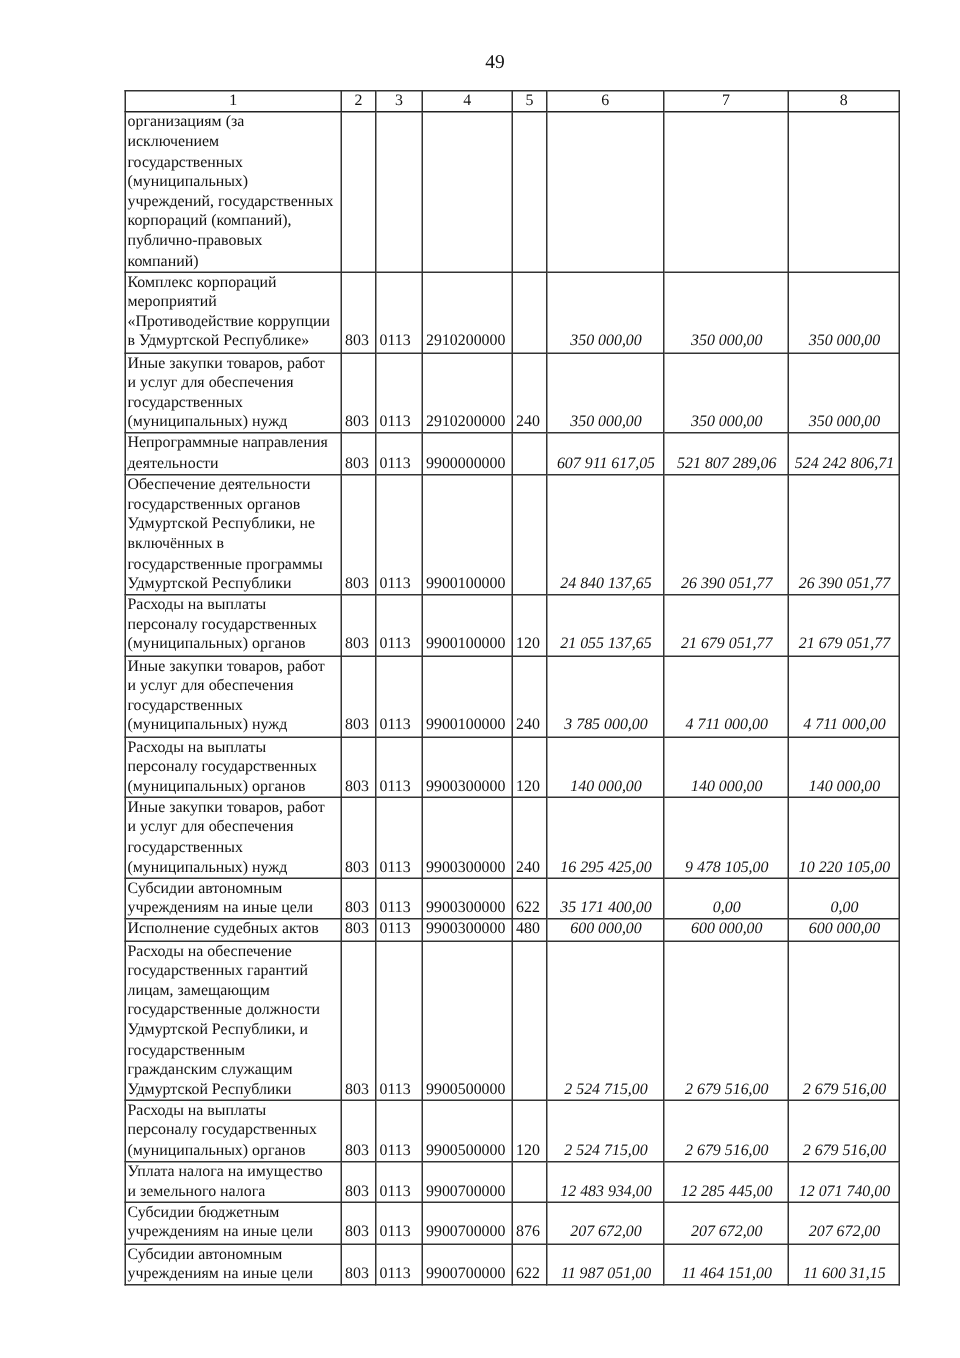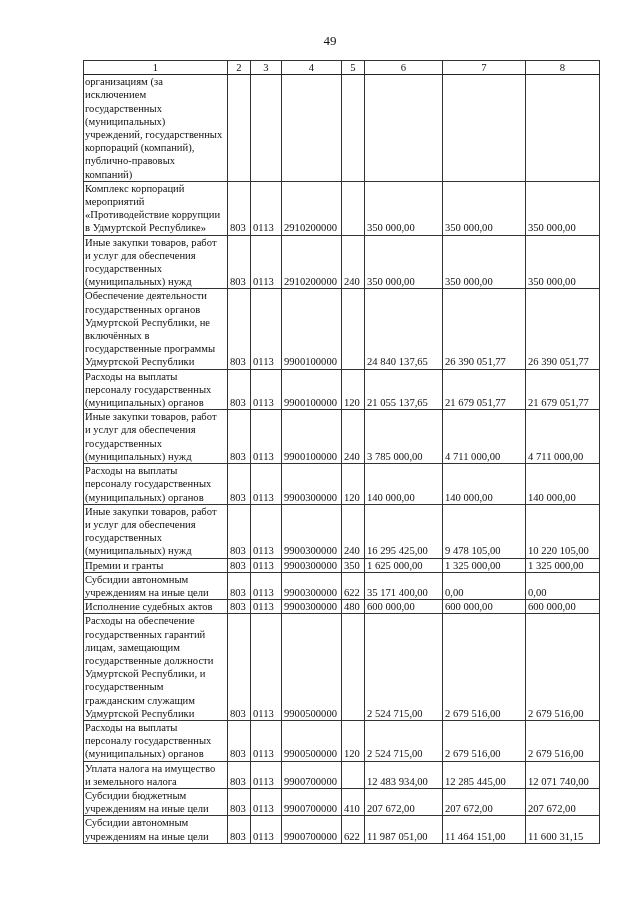--- a/index.html
+++ b/index.html
@@ -7,21 +7,21 @@
          font-family: "Liberation Serif", "DejaVu Serif", serif; color: #111; }
   .page-num { position: absolute; top: 33px; left: 0; width: 640px; text-align: center;
               font-size: 13px; padding-left: 20px; box-sizing: border-box; }
   table { position: absolute; top: 60px; left: 83px; border-collapse: collapse;
           table-layout: fixed; font-size: 10.6px; line-height: 13.2px; }
   td, th { border: 1px solid #333; padding: 0 2px; vertical-align: bottom; }
   th { font-weight: normal; text-align: center; height: 12px; border-bottom: 1.5px solid #222; }
   td.name { text-align: left; vertical-align: top; white-space: pre-line; padding-left: 1px; }
   td.c { text-align: left; }
   td.code { text-align: left; padding-left: 2px; margin-top: 20px; }
-  td.num { text-align: left; padding-right: 1px; }
+  td.num { text-align: center; padding-right: 1px; font-style: italic; }
 </style>
 </head>
 <body>
 
 <div class="page-num">49</div>
 
 <table>
   <colgroup>
     <col style="width:144px">
       <col style="width:23px">
@@ -82,20 +82,31 @@
 (муниципальных) нужд</td>
         <td class="c">803</td>
         <td class="c">0113</td>
         <td class="code">2910200000</td>
         <td class="c">240</td>
         <td class="num">350 000,00</td>
         <td class="num">350 000,00</td>
         <td class="num">350 000,00</td>
       </tr>
       <tr>
+        <td class="name">Непрограммные направления
+деятельности</td>
+        <td class="c">803</td>
+        <td class="c">0113</td>
+        <td class="code">9900000000</td>
+        <td class="c"></td>
+        <td class="num">607 911 617,05</td>
+        <td class="num">521 807 289,06</td>
+        <td class="num">524 242 806,71</td>
+      </tr>
+      <tr>
         <td class="name">Обеспечение деятельности
 государственных органов
 Удмуртской Республики, не
 включённых в
 государственные программы
 Удмуртской Республики</td>
         <td class="c">803</td>
         <td class="c">0113</td>
         <td class="code">9900100000</td>
         <td class="c"></td>
@@ -145,30 +156,20 @@
 и услуг для обеспечения
 государственных
 (муниципальных) нужд</td>
         <td class="c">803</td>
         <td class="c">0113</td>
         <td class="code">9900300000</td>
         <td class="c">240</td>
         <td class="num">16 295 425,00</td>
         <td class="num">9 478 105,00</td>
         <td class="num">10 220 105,00</td>
-      </tr>
-      <tr>
-        <td class="name">Премии и гранты</td>
-        <td class="c">803</td>
-        <td class="c">0113</td>
-        <td class="code">9900300000</td>
-        <td class="c">350</td>
-        <td class="num">1 625 000,00</td>
-        <td class="num">1 325 000,00</td>
-        <td class="num">1 325 000,00</td>
       </tr>
       <tr>
         <td class="name">Субсидии автономным
 учреждениям на иные цели</td>
         <td class="c">803</td>
         <td class="c">0113</td>
         <td class="code">9900300000</td>
         <td class="c">622</td>
         <td class="num">35 171 400,00</td>
         <td class="num">0,00</td>
@@ -223,21 +224,21 @@
         <td class="num">12 483 934,00</td>
         <td class="num">12 285 445,00</td>
         <td class="num">12 071 740,00</td>
       </tr>
       <tr>
         <td class="name">Субсидии бюджетным
 учреждениям на иные цели</td>
         <td class="c">803</td>
         <td class="c">0113</td>
         <td class="code">9900700000</td>
-        <td class="c">410</td>
+        <td class="c">876</td>
         <td class="num">207 672,00</td>
         <td class="num">207 672,00</td>
         <td class="num">207 672,00</td>
       </tr>
       <tr>
         <td class="name">Субсидии автономным
 учреждениям на иные цели</td>
         <td class="c">803</td>
         <td class="c">0113</td>
         <td class="code">9900700000</td>

